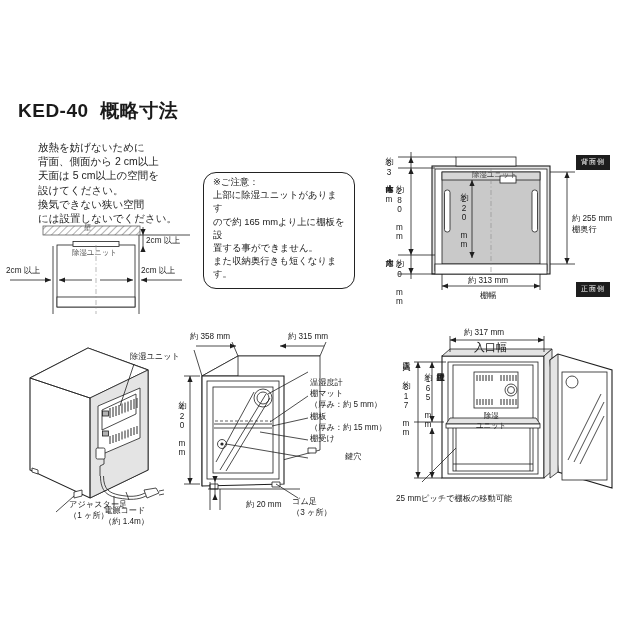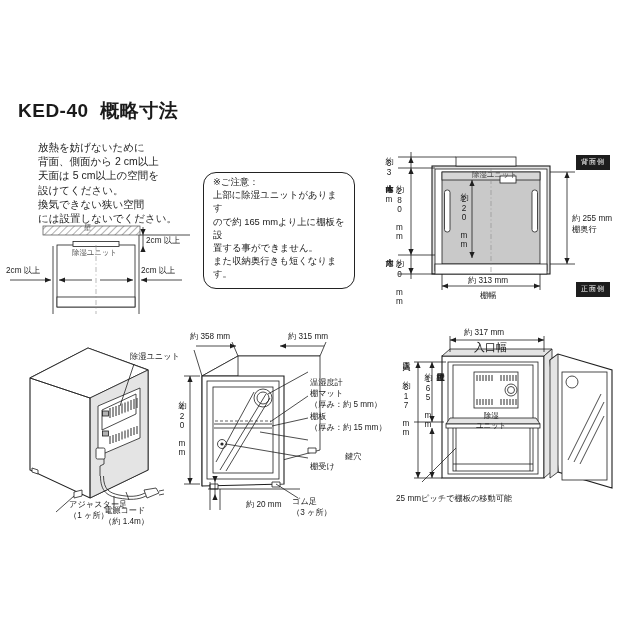--- a/index.html
+++ b/index.html
@@ -315,21 +315,21 @@
   </svg>
   <div class="abs nosel lbl" style="left:10px;top:0px;">約 358 mm</div>
   <div class="abs nosel lbl" style="left:108px;top:0px;">約 315 mm</div>
   <div class="abs nosel lbl vert" style="left:-4px;top:62px;">約 420 mm</div>
   <div class="abs nosel lbl" style="left:20px;top:168px;margin-left:46px;">約 20 mm</div>
   <div class="abs nosel lbl" style="left:130px;top:34px;margin-top:12px;">温湿度計</div>
   <div class="abs nosel lbl" style="left:130px;top:57px;">棚マット
 （厚み：約 5 mm）</div>
   <div class="abs nosel lbl" style="left:130px;top:80px;">棚板
 （厚み：約 15 mm）</div>
-  <div class="abs nosel lbl" style="left:130px;top:102px;margin-top:28px;">棚受け</div>
+  <div class="abs nosel lbl" style="left:130px;top:102px;">棚受け</div>
   <div class="abs nosel lbl" style="left:130px;top:120px;padding-left:35px;">鍵穴</div>
   <div class="abs nosel lbl" style="left:112px;top:165px;">ゴム足
 （3 ヶ所）</div>
 </div>
 
 <div class="abs" style="left:398px;top:332px;width:240px;height:185px;">
   <svg width="240" height="185" viewBox="0 0 240 185">
 
     <rect x="44" y="24" width="102" height="122" class="ln med fillwhite"></rect>
 

